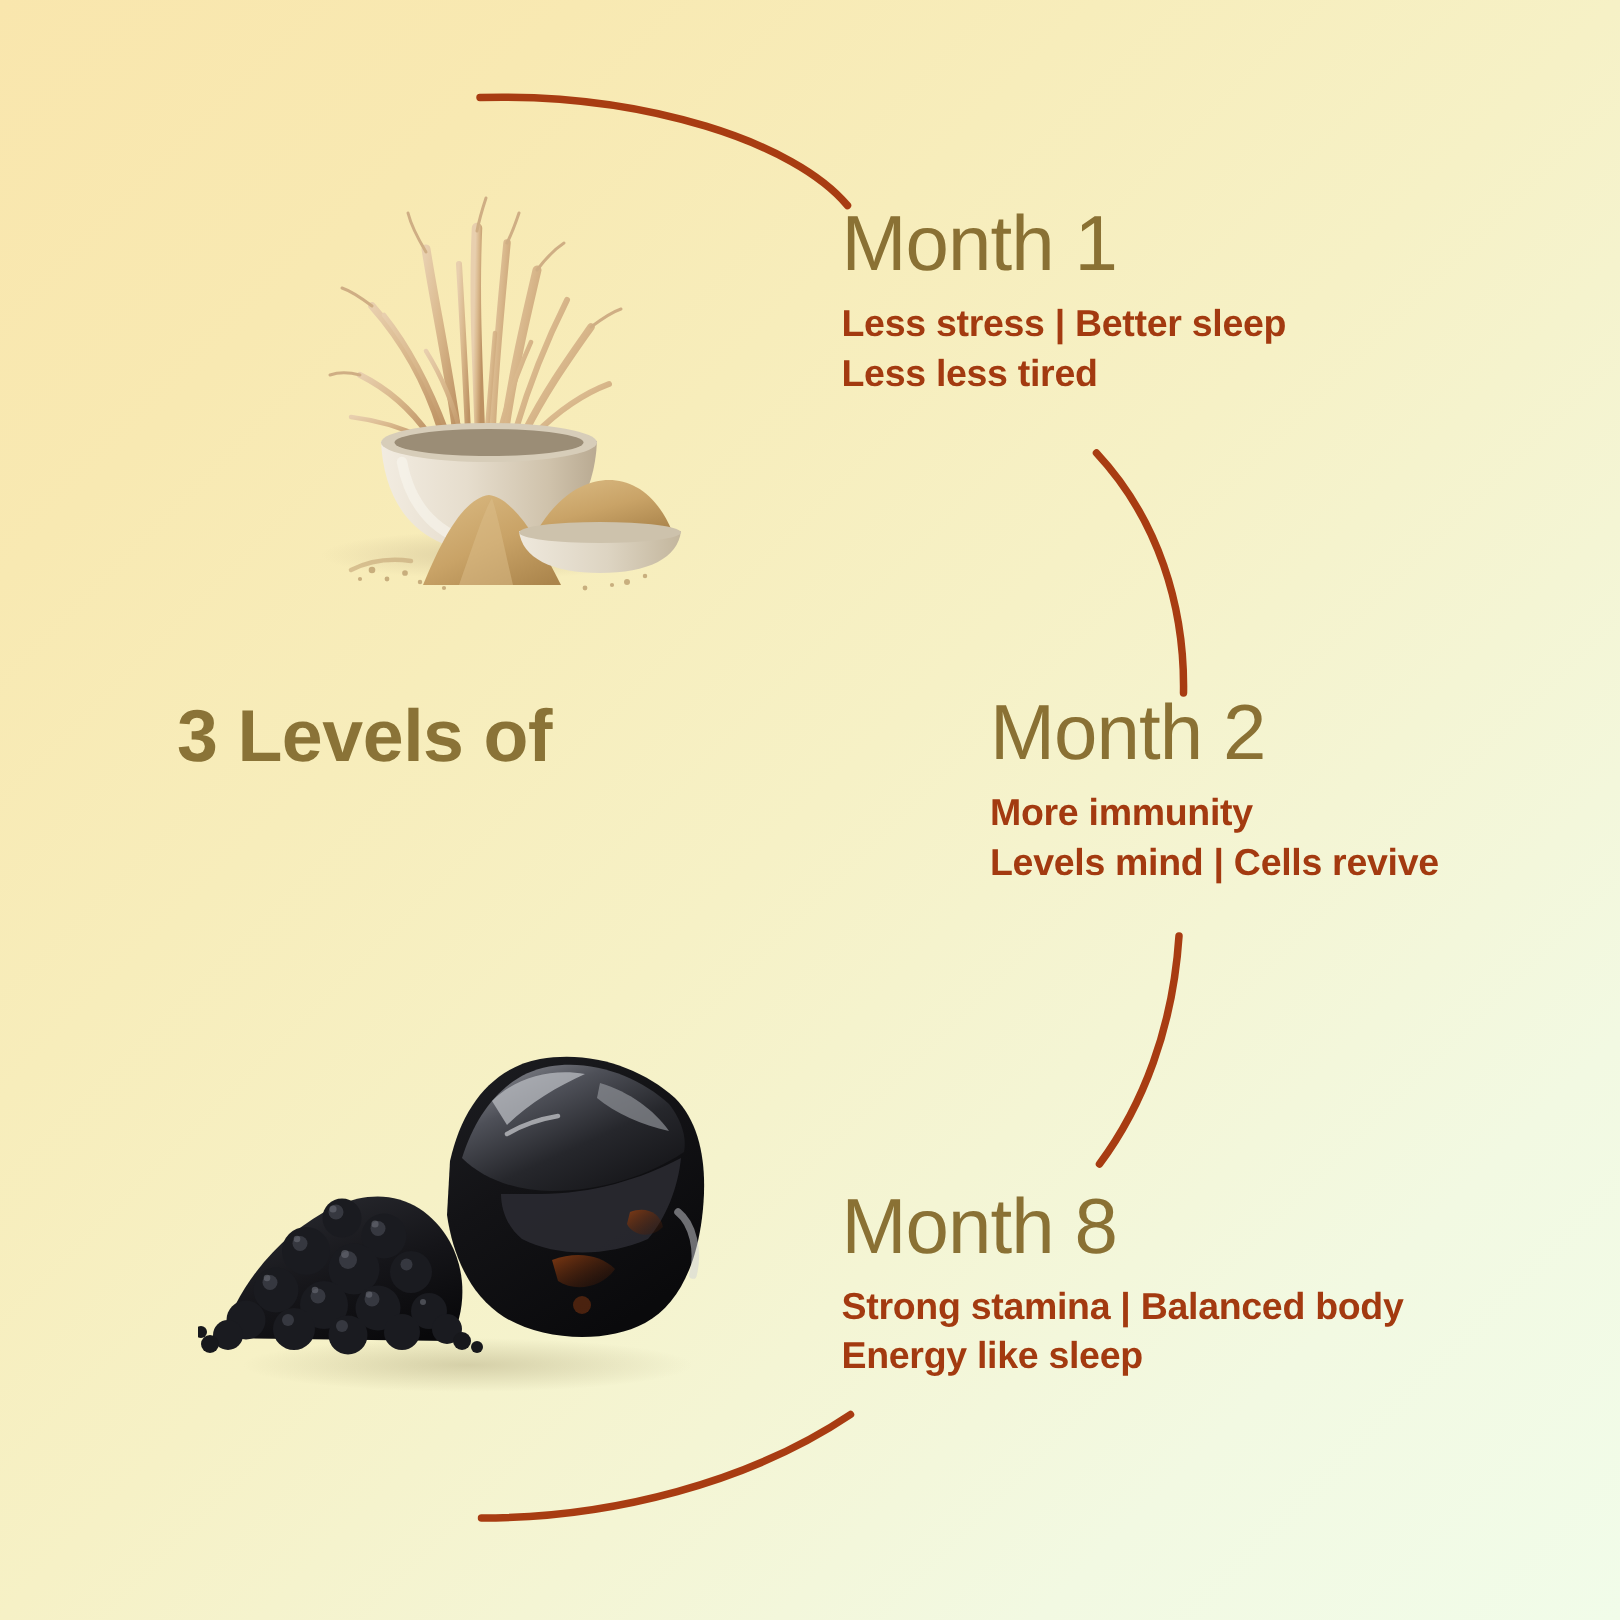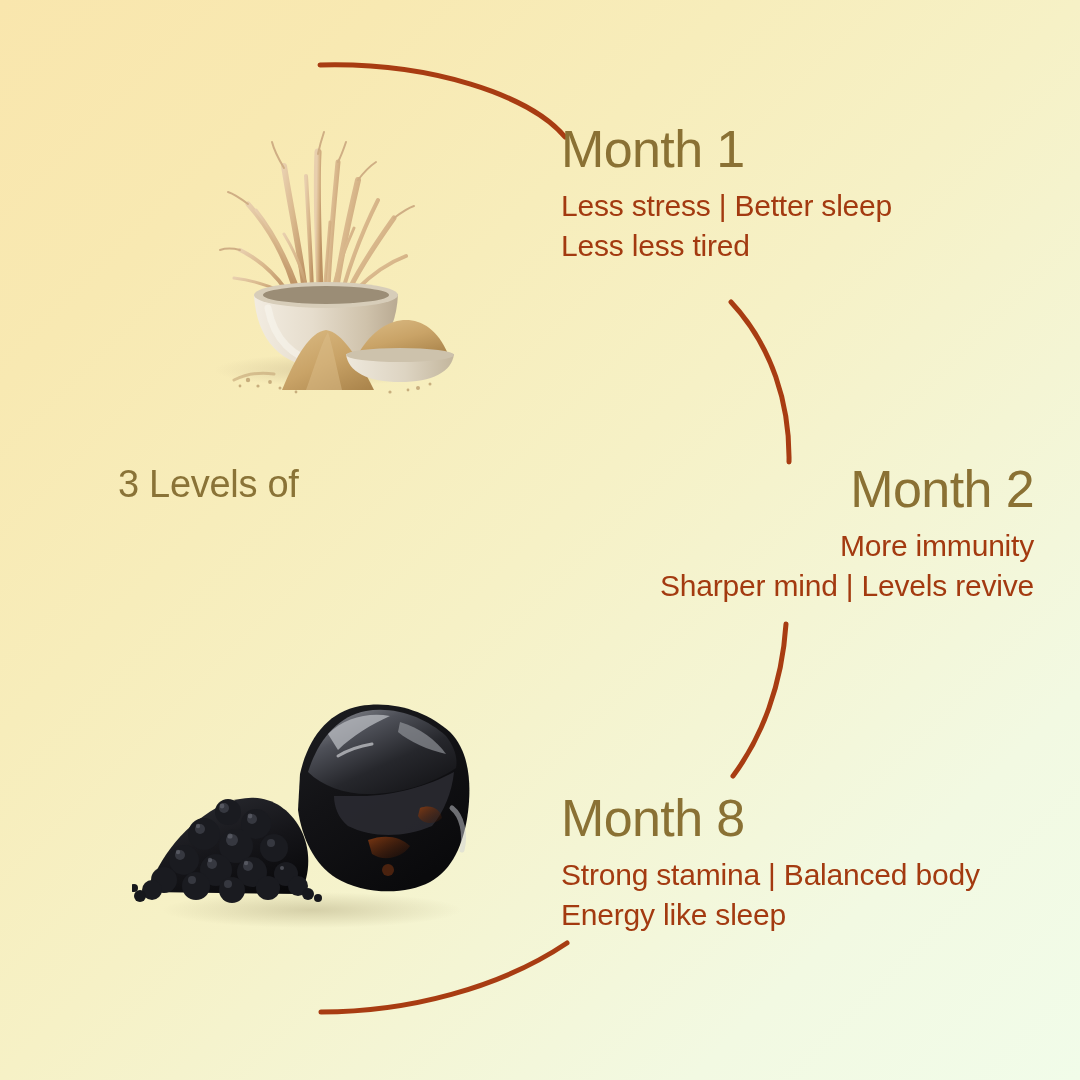--- a/index.html
+++ b/index.html
@@ -47,51 +47,51 @@
   #headline .big {
     font-size:66px;
     font-weight:bold;
     color:#9c3510;
     letter-spacing:-1.5px;
     line-height:1.06;
     white-space:nowrap;
   }
   #headline .sub {
     margin-top:12px;
-    font-size:38px;
-    font-weight:400;
+    font-size:49px;
+    font-weight:700;
     color:#8a7337;
     line-height:1.28;
     letter-spacing:-0.3px;
   }
 
   
   .month { position:absolute; }
   .month .m-title {
     font-size:52px;
     font-weight:300;
     color:#8a7134;
     letter-spacing:-0.6px;
     line-height:1.08;
     white-space:nowrap;
   }
   .month .m-lines {
     margin-top:9px;
   }
   .month .m-line {
-    font-size:30px;
-    font-weight:normal;
+    font-size:25px;
+    font-weight:bold;
     color:#a33a10;
     line-height:1.32;
     letter-spacing:-0.2px;
     white-space:nowrap;
   }
 
-  #month-1 { left:561px; top:121px; }
-  #month-2 { left:660px; top:461px;text-align:right; }
+  #month-1 { left:561px; top:135px; }
+  #month-2 { left:660px; top:461px; }
   #month-3 { left:561px; top:790px; }
 </style>
 </head>
 <body>
 
 <div id="poster">
 
   <svg id="arcs" viewBox="0 0 1080 1080">
     <g fill="none" stroke="#a83c12" stroke-width="5" stroke-linecap="round">
 
@@ -305,21 +305,21 @@
     <div class="m-lines">
       <div class="m-line">Less stress | Better sleep</div>
       <div class="m-line">Less less tired</div>
     </div>
   </div>
 
   <div class="month" id="month-2">
     <div class="m-title">Month 2</div>
     <div class="m-lines">
       <div class="m-line">More immunity</div>
-      <div class="m-line">Sharper mind | Levels revive</div>
+      <div class="m-line">Levels mind | Cells revive</div>
     </div>
   </div>
 
   <div class="month" id="month-3">
     <div class="m-title">Month 8</div>
     <div class="m-lines">
       <div class="m-line">Strong stamina | Balanced body</div>
       <div class="m-line">Energy like sleep</div>
     </div>
   </div>

